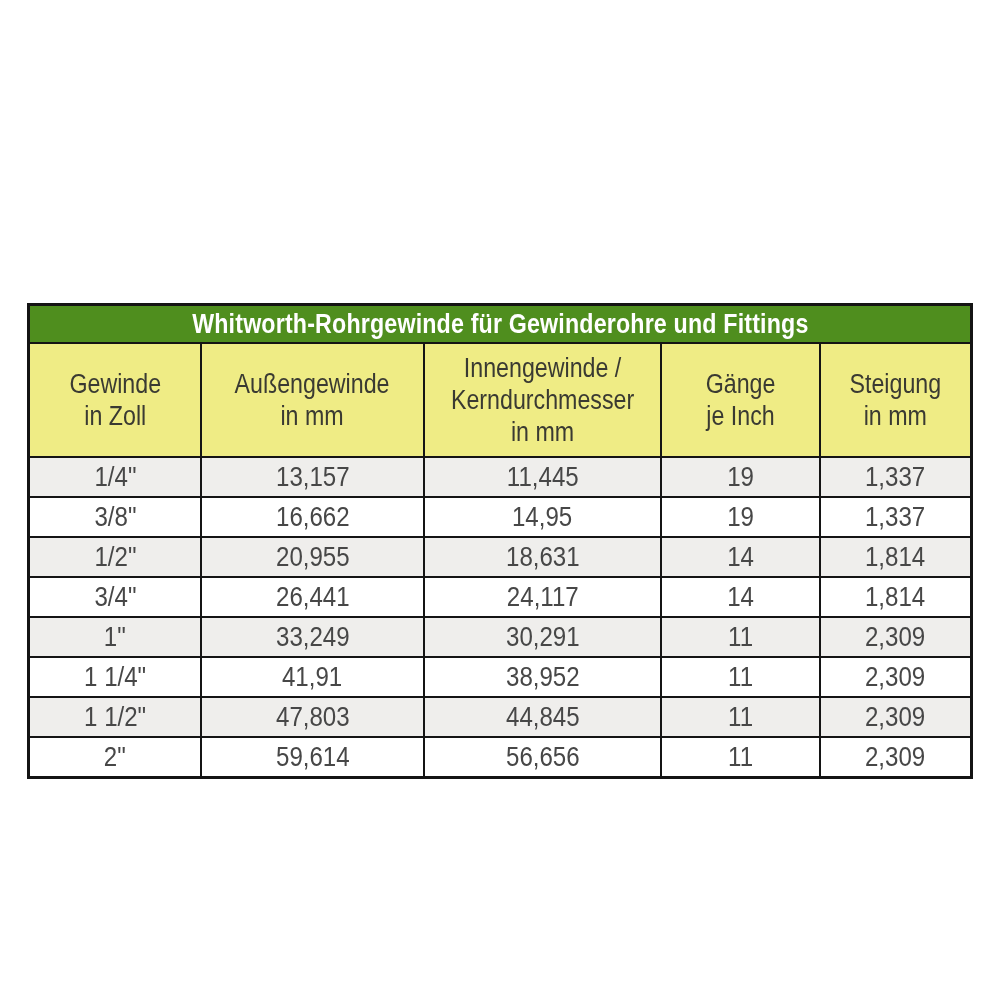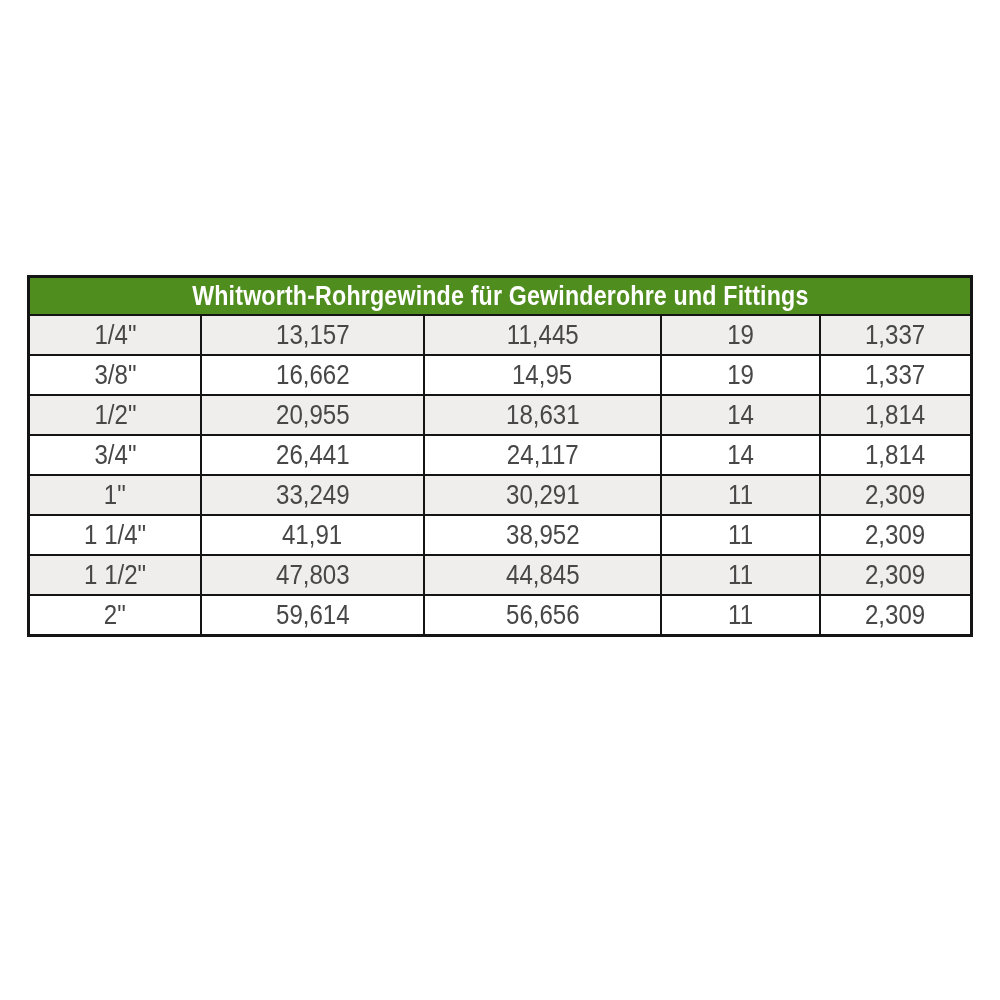--- a/index.html
+++ b/index.html
@@ -21,20 +21,21 @@
     position: absolute;
     left: 27px;
     top: 275px;
     width: 946px;
   }
   table.whitworth {
     width: 100%;
     border-collapse: collapse;
     table-layout: fixed;
     border: 3px solid var(--border, #141414);
+    margin-top: 28px;
   }
   table.whitworth th,
   table.whitworth td {
     border: 2px solid var(--border, #141414);
     text-align: center;
     vertical-align: middle;
     padding: 0;
     overflow: hidden;
   }
   
@@ -80,20 +81,33 @@
       <colgroup>
         <col style="width:18.3%">
         <col style="width:23.6%">
         <col style="width:25.2%">
         <col style="width:16.8%">
         <col style="width:16.1%">
       </colgroup>
       <thead>
         <tr>
           <th class="title-cell" colspan="5"><span class="cn">Whitworth-Rohrgewinde für Gewinderohre und Fittings</span></th>
+        </tr>
+        <tr>
+          <th class="col-header"><span class="cn">Gewinde
+in Zoll</span></th>
+          <th class="col-header"><span class="cn">Außengewinde
+in mm</span></th>
+          <th class="col-header"><span class="cn">Innengewinde /
+Kerndurchmesser
+in mm</span></th>
+          <th class="col-header"><span class="cn">Gänge
+je Inch</span></th>
+          <th class="col-header"><span class="cn">Steigung
+in mm</span></th>
         </tr>
       </thead>
       <tbody>
         <tr class="alt">
           <td class="data-cell"><span class="cn">1/4"</span></td>
           <td class="data-cell"><span class="cn">13,157</span></td>
           <td class="data-cell"><span class="cn">11,445</span></td>
           <td class="data-cell"><span class="cn">19</span></td>
           <td class="data-cell"><span class="cn">1,337</span></td>
         </tr>

